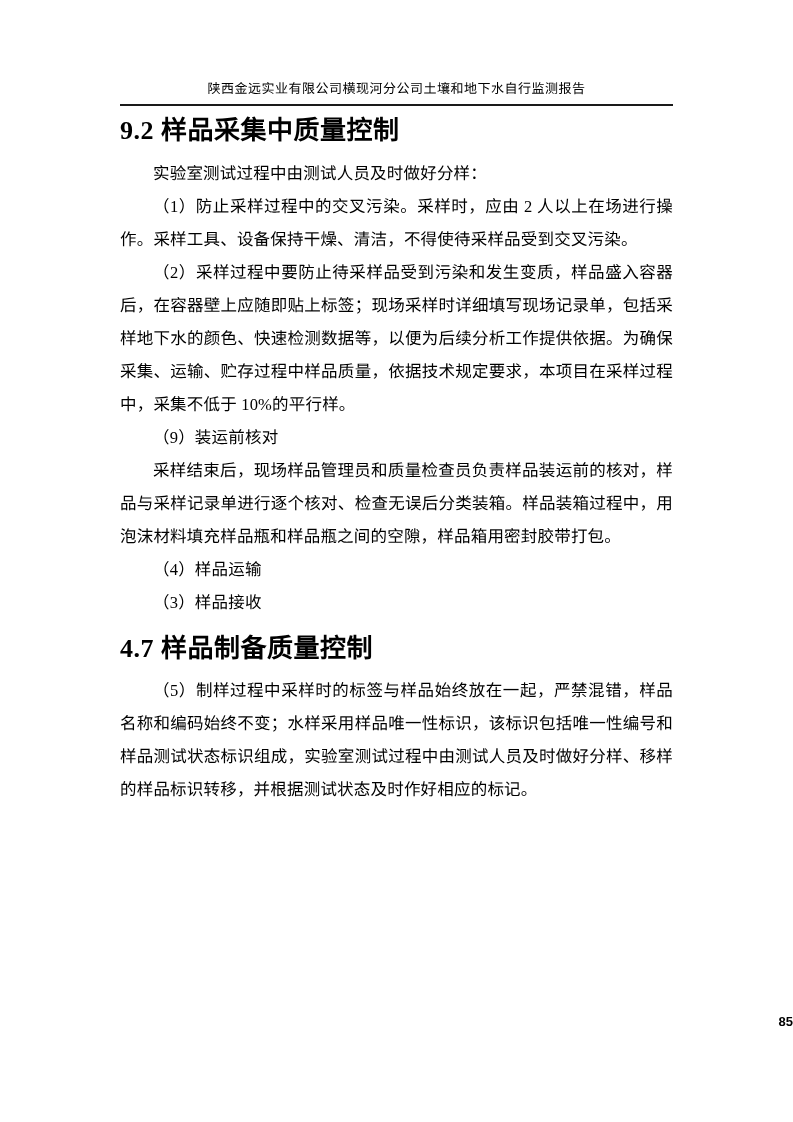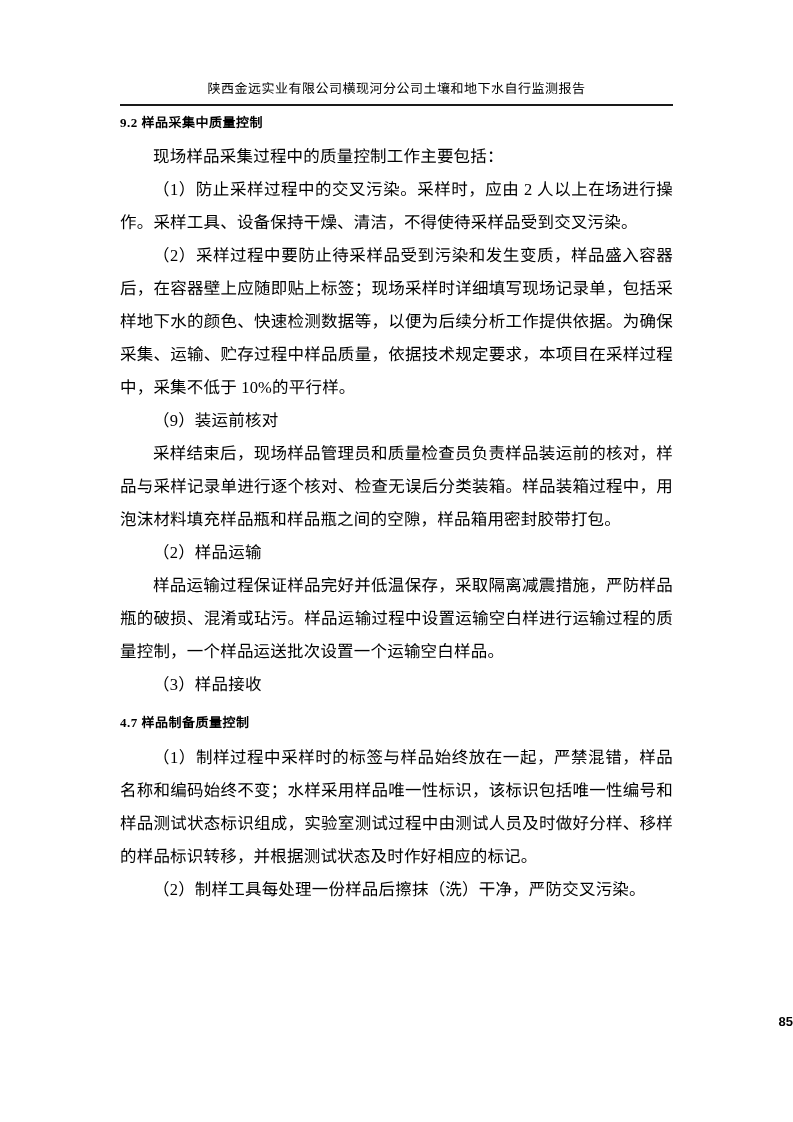--- a/index.html
+++ b/index.html
@@ -28,21 +28,21 @@
     padding-bottom: 7px;
     border-bottom: 2px solid #1a1a1a;
   }
   .content {
     position: absolute;
     top: 97px;
     left: 120px;
     width: 553px;
   }
   .section-heading {
-    font-size: 13px;
+    font-size: 26px;
     font-weight: bold;
     line-height: 1.25;
     margin: 14px 0 9px 0;
     letter-spacing: 0.5px;
   }
   .section-heading:first-child {
     margin-top: 10px;
   }
   .para {
     font-size: 16.5px;
@@ -66,31 +66,29 @@
 </head>
 <body>
 
 <div class="page">
 
   <div class="doc-header">陕西金远实业有限公司横现河分公司土壤和地下水自行监测报告</div>
 
   <div class="content">
 
     <div class="section-heading">9.2 样品采集中质量控制</div>
-    <p class="para">现场样品采集过程中的质量控制工作主要包括：</p>
+    <p class="para">实验室测试过程中由测试人员及时做好分样：</p>
     <p class="para">（1）防止采样过程中的交叉污染。采样时，应由 2 人以上在场进行操作。采样工具、设备保持干燥、清洁，不得使待采样品受到交叉污染。</p>
     <p class="para">（2）采样过程中要防止待采样品受到污染和发生变质，样品盛入容器后，在容器壁上应随即贴上标签；现场采样时详细填写现场记录单，包括采样地下水的颜色、快速检测数据等，以便为后续分析工作提供依据。为确保采集、运输、贮存过程中样品质量，依据技术规定要求，本项目在采样过程中，采集不低于 10%的平行样。</p>
 
     <p class="para">（9）装运前核对</p>
     <p class="para">采样结束后，现场样品管理员和质量检查员负责样品装运前的核对，样品与采样记录单进行逐个核对、检查无误后分类装箱。样品装箱过程中，用泡沫材料填充样品瓶和样品瓶之间的空隙，样品箱用密封胶带打包。</p>
-    <p class="para">（2）样品运输</p>
-    <p class="para">样品运输过程保证样品完好并低温保存，采取隔离减震措施，严防样品瓶的破损、混淆或玷污。样品运输过程中设置运输空白样进行运输过程的质量控制，一个样品运送批次设置一个运输空白样品。</p>
+    <p class="para">（4）样品运输</p>
     <p class="para">（3）样品接收</p>
 
     <div class="section-heading">4.7 样品制备质量控制</div>
-    <p class="para">（1）制样过程中采样时的标签与样品始终放在一起，严禁混错，样品名称和编码始终不变；水样采用样品唯一性标识，该标识包括唯一性编号和样品测试状态标识组成，实验室测试过程中由测试人员及时做好分样、移样的样品标识转移，并根据测试状态及时作好相应的标记。</p>
-    <p class="para">（2）制样工具每处理一份样品后擦抹（洗）干净，严防交叉污染。</p>
+    <p class="para">（5）制样过程中采样时的标签与样品始终放在一起，严禁混错，样品名称和编码始终不变；水样采用样品唯一性标识，该标识包括唯一性编号和样品测试状态标识组成，实验室测试过程中由测试人员及时做好分样、移样的样品标识转移，并根据测试状态及时作好相应的标记。</p>
 
   </div>
 
   <div class="page-number">85</div>
 
 </div>
 
 </body></html>

